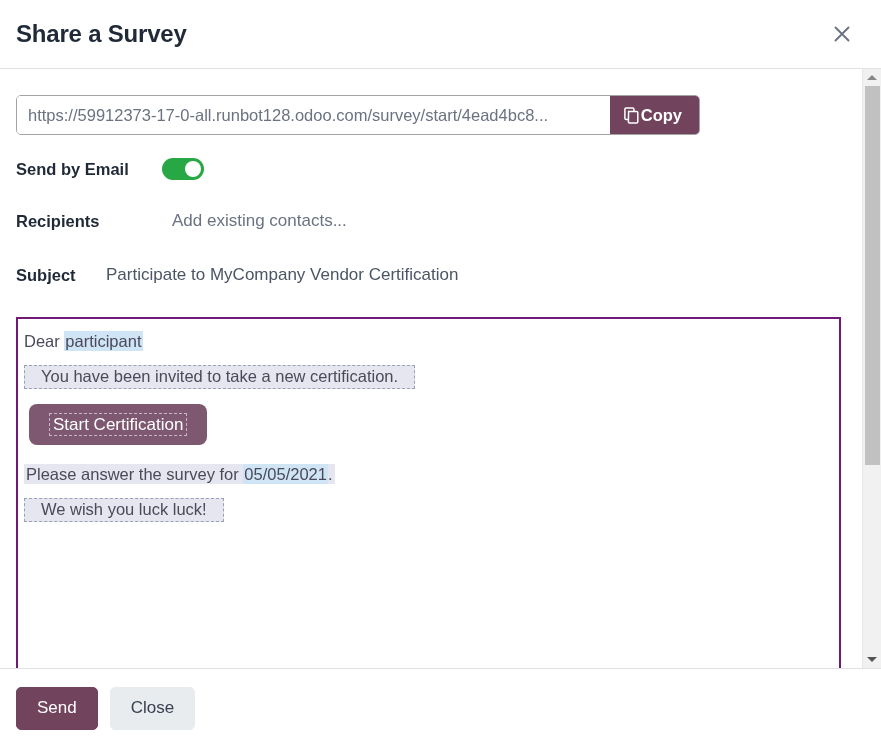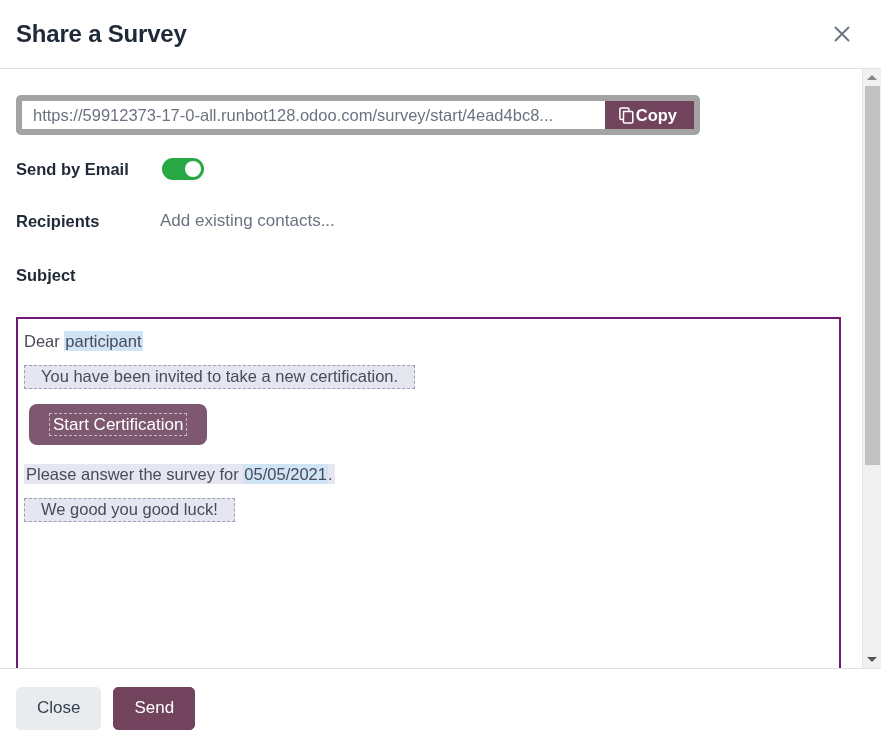--- a/index.html
+++ b/index.html
@@ -87,21 +87,21 @@
     flex: 0 0 auto;
   }
   .label-w144 { width: 144px; }
 
   
   .link-group {
     display: flex;
     align-items: stretch;
     width: 684px;
     height: 40px;
-    border: 6px solid #a3a3a3;
+    border: 1px solid #a3a3a3;
     border-radius: 5px;
     overflow: hidden;
     background: #ffffff;
   }
   .link-input {
     flex: 1 1 auto;
     border: none;
     outline: none;
     background: #ffffff;
     font-family: "Liberation Sans", sans-serif;
@@ -150,21 +150,21 @@
 
   .recip-input {
     border: none;
     outline: none;
     background: transparent;
     font-family: "Liberation Sans", sans-serif;
     font-size: 17px;
     color: #6b7280;
     width: 400px;
     padding: 0;
-    margin-left: 0;
+    margin-left: 12px;
   }
   .recip-input::placeholder { color: #6b7280; opacity: 1; }
 
   .label-subject { width: 88px; }
   .subject-input {
     border: none;
     outline: none;
     background: transparent;
     font-family: "Liberation Sans", sans-serif;
     font-size: 17px;
@@ -352,20 +352,21 @@
         </div>
       </div>
 
       <div class="form-row row-recip">
         <div class="field-label label-w144">Recipients</div>
         <input class="recip-input" type="text" placeholder="Add existing contacts..." style="">
       </div>
 
       <div class="form-row row-subject">
         <div class="field-label label-subject">Subject</div>
+        <input class="subject-input" type="text" value="Participate to MyCompany Vendor Certification" style="">
       </div>
 
       <div class="mail-editor">
 
         <div class="mail-p tight">
           <span class="mail-line">
             <span>Dear </span><span class="hl-blue">participant</span>
           </span>
         </div>
 
@@ -377,21 +378,21 @@
           <span class="cta-btn">
             <span class="cta-label">Start Certification</span>
           </span>
         </div>
 
         <div class="mail-p tight">
           <span class="mail-line field-plain"><span>Please answer the survey for </span><span class="hl-blue">05/05/2021</span><span>.</span></span>
         </div>
 
         <div class="mail-p">
-          <span class="mail-line field-block">We good you good luck!</span>
+          <span class="mail-line field-block">We wish you luck luck!</span>
         </div>
 
       </div>
 
     </div>
 
     <div class="scrollbar">
       <div class="sb-arrow">
         <span class="tri-up"></span>
       </div>
@@ -399,17 +400,17 @@
         <div class="sb-thumb"></div>
       </div>
       <div class="sb-arrow">
         <span class="tri-down"></span>
       </div>
     </div>
 
   </div>
 
   <div class="dialog-footer">
+    <button class="btn btn-primary">Send</button>
     <button class="btn btn-secondary">Close</button>
-    <button class="btn btn-primary">Send</button>
   </div>
 
 </div>
 
 </body></html>

